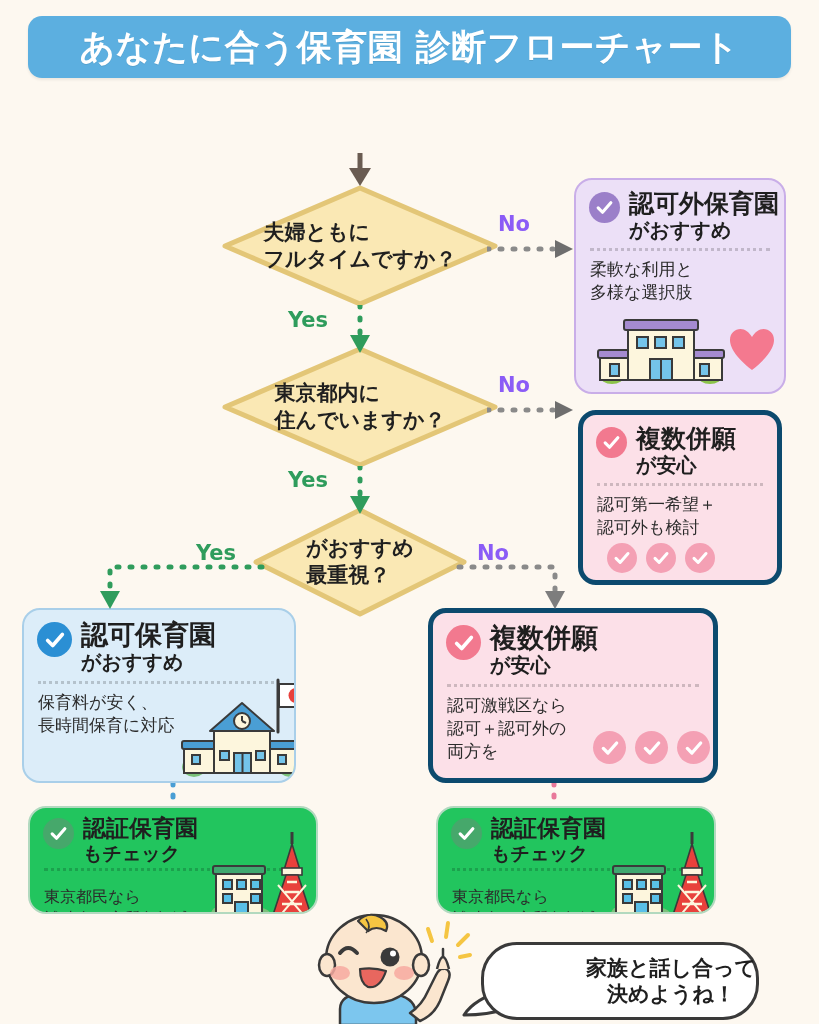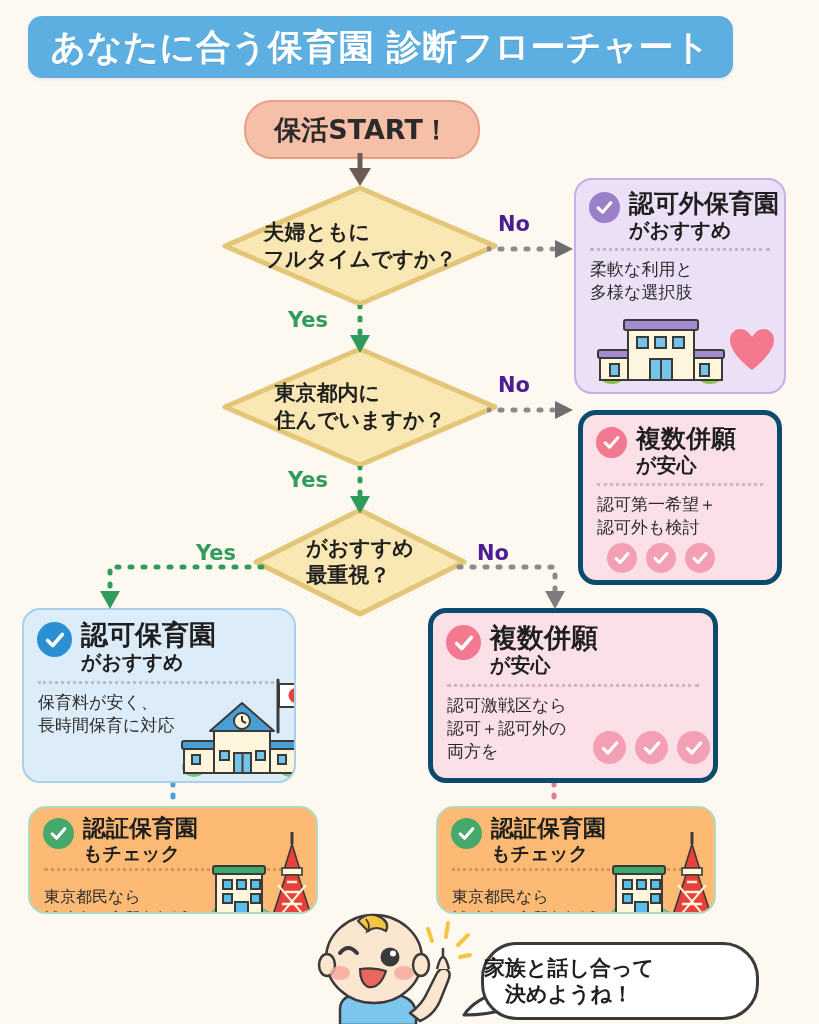--- a/index.html
+++ b/index.html
@@ -19,21 +19,21 @@
     width: 819px;
     height: 1024px;
     overflow: hidden;
   }
 
   
   #title-banner {
     position: absolute;
     left: 28px;
     top: 16px;
-    width: 705px;
+    width: 763px;
     height: 62px;
     background: #5cafe0;
     border-radius: 14px;
     display: flex;
     align-items: center;
     justify-content: center;
     box-shadow: 0 2px 3px rgba(0,0,0,0.07);
   }
   #title-banner .title-text {
     color: #ffffff;
@@ -97,21 +97,21 @@
   }
   .edge-label {
     position: absolute;
     font-size: 21px;
     font-weight: bold;
     line-height: 1;
     z-index: 3;
     white-space: nowrap;
   }
   .edge-label.yes { color: #2f9c5c; }
-  .edge-label.no  { color: #4c1d95; }
+  .edge-label.no  { color: #8b5cf6; }
 
   
   .card {
     position: absolute;
     border-radius: 18px;
     box-sizing: border-box;
     overflow: hidden;
   }
   .card-head {
     display: flex;
@@ -159,21 +159,21 @@
     z-index: 2;
   }
 
   
   .card.purple { background: #ece0f7; border: 2px solid #c9aee8; }
   .card.purple .badge { background: #9b7fc9; }
   .card.pink   { background: #fce0e8; border: 5px solid #0c4a6e; }
   .card.pink .badge { background: #f2798f; }
   .card.blue   { background: #dcedf9; border: 2px solid #a9cfe9; }
   .card.blue .badge { background: #2b8fd4; }
-  .card.green  { background: #fdba74; border: 2px solid #b2d9bf; }
+  .card.green  { background: #22c55e; border: 2px solid #b2d9bf; }
   .card.green .badge { background: #46a86b; }
 
   .card.green .head-title { font-size: 23px; }
   .card.green .head-sub   { font-size: 19px; }
   .card.green .card-body  { font-size: 16px; margin-top: 8px; }
   .card.green .card-head  { padding-top: 8px; }
 
   .check-row {
     position: absolute;
     display: flex;
@@ -195,21 +195,21 @@
     position: absolute;
     left: 481px;
     top: 942px;
     width: 272px;
     height: 72px;
     background: #ffffff;
     border: 3px solid #3a3a3a;
     border-radius: 36px;
     display: flex;
     align-items: center;
-    justify-content: flex-start;
+    justify-content: flex-end;
     z-index: 6;
   }
   #speech-bubble .bubble-text {
     text-align: center;
     font-size: 21px;
     font-weight: bold;
     color: #1f1f1f;
     line-height: 1.26;
     white-space: pre-line;
   }
@@ -223,23 +223,20 @@
 </style>
 </head>
 <body>
 
 <div id="stage">
 
   <div id="title-banner">
     <span class="title-text">あなたに合う保育園 診断フローチャート</span>
   </div>
 
-  <div id="start-node">
-    <span class="start-text">保活START！</span>
-  </div>
 
   <svg class="conn" style="left:340px; top:153px;" width="40" height="34" viewBox="0 0 40 34">
     <line x1="20" y1="0" x2="20" y2="17" stroke="#6a5c52" stroke-width="5"></line>
     <polygon points="9,15 31,15 20,33" fill="#6a5c52"></polygon>
   </svg>
 
   <div class="diamond-wrap" style="left:222px; top:185px; width:276px; height:122px;">
     <svg class="diamond-shape" viewBox="0 0 276 122" preserveAspectRatio="none">
       <polygon points="138,3 273,61 138,119 3,61" fill="#fae8b4" stroke="#e3c677" stroke-width="5" stroke-linejoin="round"></polygon>
     </svg>

